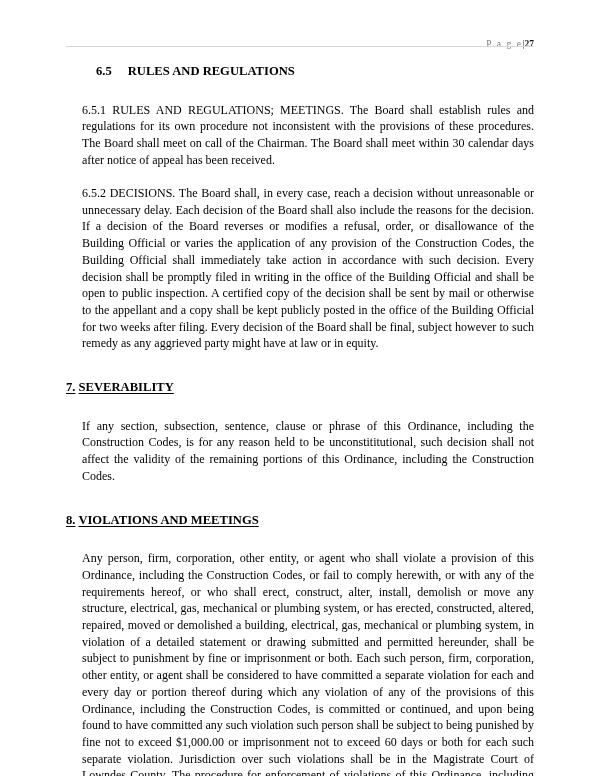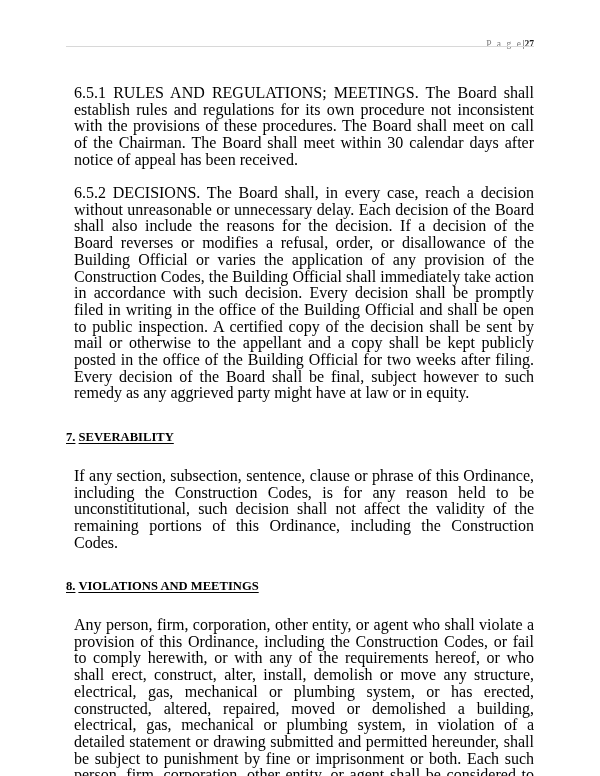--- a/index.html
+++ b/index.html
@@ -60,22 +60,22 @@
     top: 46px;
     height: 1px;
     background: #d8d8d8;
   }
 
   
   .body-area {
     padding-top: 17px;
   }
   p.para {
-    margin: 0 0 0 8px;
-    font-size: 16px;
+    margin: 0 0 0 16px;
+    font-size: 12px;
     line-height: 16.7px;
     text-align: justify;
     text-justify: inter-word;
     hyphens: none;
   }
   .gap-sm { height: 16.5px; }
   .gap-md { height: 22px; }
   .gap-lg { height: 27px; }
 
   h2.sec-head-num {
@@ -114,20 +114,21 @@
 
     <div class="header">
       <div class="header-text">
         <span>P a g e</span><span class="bar">|</span><span class="pagenum">27</span>
       </div>
       <div class="header-rule"></div>
     </div>
 
     <div class="body-area">
 
+      <h2 class="sec-head-num"><span>6.5</span><span class="tabgap"></span><span>RULES AND REGULATIONS</span></h2>
 
       <div class="gap-md"></div>
 
       <p class="para">6.5.1 RULES AND REGULATIONS; MEETINGS. The Board shall establish rules and regulations for its own procedure not inconsistent with the provisions of these procedures. The Board shall meet on call of the Chairman. The Board shall meet within 30 calendar days after notice of appeal has been received.</p>
 
       <div class="gap-sm"></div>
 
       <p class="para">6.5.2 DECISIONS. The Board shall, in every case, reach a decision without unreasonable or unnecessary delay. Each decision of the Board shall also include the reasons for the decision. If a decision of the Board reverses or modifies a refusal, order, or disallowance of the Building Official or varies the application of any provision of the Construction Codes, the Building Official shall immediately take action in accordance with such decision. Every decision shall be promptly filed in writing in the office of the Building Official and shall be open to public inspection. A certified copy of the decision shall be sent by mail or otherwise to the appellant and a copy shall be kept publicly posted in the office of the Building Official for two weeks after filing. Every decision of the Board shall be final, subject however to such remedy as any aggrieved party might have at law or in equity.</p>
 
       <div class="gap-lg"></div>

